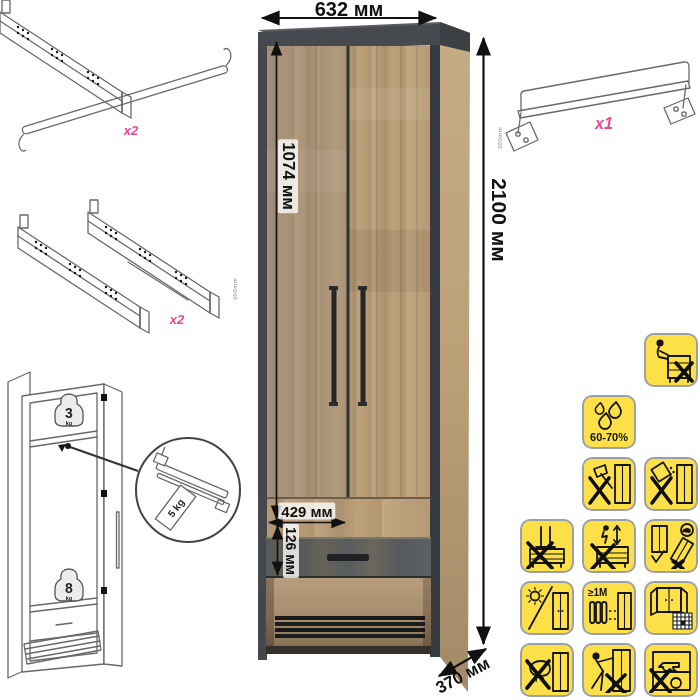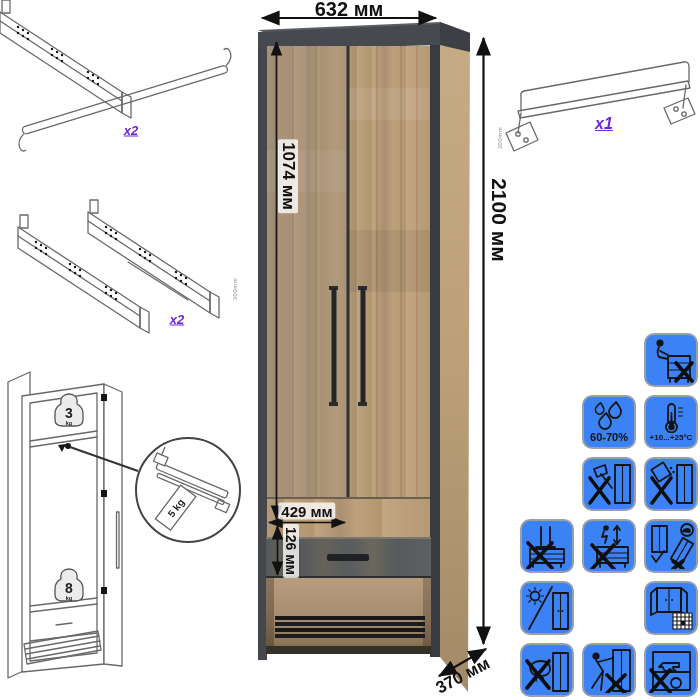--- a/index.html
+++ b/index.html
@@ -12,24 +12,24 @@
   .dl{stroke:#121212;stroke-width:1.7;}
   .dl2{stroke:#121212;stroke-width:2.2;}
   
   .ln{fill:none;stroke:#141414;stroke-width:1.8;stroke-linejoin:round;stroke-linecap:round;}
   .lt{fill:none;stroke:#141414;stroke-width:1.1;stroke-linejoin:round;}
   .xx{fill:none;stroke:#0e0e0e;stroke-width:3.6;stroke-linecap:round;}
   .fl{fill:#141414;stroke:none;}
   
   .dim{position:absolute;font-weight:bold;color:#111;white-space:nowrap;z-index:5;}
   .bgw{background:rgba(255,255,255,.78);padding:0 3px;border-radius:2px;}
-  .qty{position:absolute;font-weight:bold;font-style:italic;color:#6d28d9;z-index:5;text-decoration:underline;}
+  .qty{position:absolute;font-weight:bold;font-style:italic;color:#ec4899;z-index:5;}
   .tiny{position:absolute;color:#8a8a8a;font-size:6px;z-index:5;letter-spacing:.5px;}
   
-  .tile{position:absolute;width:54px;height:54px;box-sizing:border-box;background:#3b82f6;
+  .tile{position:absolute;width:54px;height:54px;box-sizing:border-box;background:#fde047;
         border:2.4px solid #9aa0a5;border-radius:10px;display:flex;flex-direction:column;
         align-items:center;justify-content:center;overflow:hidden;}
   .tile .cap{font-weight:bold;color:#111;line-height:1;margin-top:1px;}
 </style>
 </head>
 <body>
 
 <div class="canvas">
 
   <svg width="700" height="700" viewBox="0 0 700 700" style="position:absolute;left:0;top:0;z-index:1">
@@ -282,32 +282,20 @@
   </div>
 
   <div class="tile" style="left:582px;top:395px">
     <svg width="46" height="30" viewBox="0 0 46 30">
       <path class="ln" d="M15,2 C17,5 19,7.5 19,10 A5,5.5 0 1 1 9,10 C9,7.5 12,5 15,2 Z" transform="scale(.85) translate(2,0)"></path>
       <path class="ln" d="M30,1 C32.5,4.5 35,7.5 35,10.5 A6,6.5 0 1 1 23,10.5 C23,7.5 27,4.5 30,1 Z"></path>
       <path class="ln" d="M20,12 C22.5,15.5 25,18.5 25,21.5 A6,6.5 0 1 1 13,21.5 C13,18.5 17,15.5 20,12 Z"></path>
     </svg>
     <div class="cap" style="font-size:11px">60-70%</div>
   </div>
-  <div class="tile" style="left:644px;top:395px">
-    <svg width="46" height="30" viewBox="0 0 46 30">
-      <rect class="ln" x="20" y="1" width="7" height="20" rx="3.5"></rect>
-      <circle class="ln" cx="23.5" cy="24" r="5.5"></circle>
-      <circle class="fl" cx="23.5" cy="24" r="3.2"></circle>
-      <line class="ln" x1="23.5" y1="10" x2="23.5" y2="22" stroke-width="2.6"></line>
-      <line class="lt" x1="30" y1="5" x2="35" y2="5"></line>
-        <line class="lt" x1="30" y1="9" x2="35" y2="9"></line>
-        <line class="lt" x1="30" y1="13" x2="35" y2="13"></line>
-    </svg>
-    <div class="cap" style="font-size:8px">+10...+25°C</div>
-  </div>
 
   <div class="tile" style="left:582px;top:457px">
     <svg width="46" height="46" viewBox="0 0 46 46">
       <rect class="ln" x="29" y="4" width="15" height="38"></rect>
       <line class="lt" x1="36.5" y1="4" x2="36.5" y2="42"></line>
       <polygon class="ln" points="8,8 19,4 21,12 11,16"></polygon>
       <line class="ln" x1="15" y1="13" x2="26" y2="27" stroke-width="2.4"></line>
       <line class="xx" x1="4" y1="17" x2="23" y2="42"></line>
         <line class="xx" x1="23" y1="17" x2="4" y2="42"></line>
     </svg>
@@ -382,20 +370,34 @@
         <line x1="4.5" y1="4.5" x2="6.8" y2="6.8"></line>
           <line x1="15.2" y1="15.2" x2="17.5" y2="17.5"></line>
         <line x1="17.5" y1="4.5" x2="15.2" y2="6.8"></line>
           <line x1="6.8" y1="15.2" x2="4.5" y2="17.5"></line>
       </g>
       <line class="ln" x1="28" y1="2" x2="5" y2="44" stroke-width="2"></line>
       <rect class="ln" x="29" y="8" width="15" height="36"></rect>
       <line class="lt" x1="36.5" y1="8" x2="36.5" y2="44"></line>
       <circle class="fl" cx="34.5" cy="26" r="1"></circle>
         <circle class="fl" cx="38.5" cy="26" r="1"></circle>
+    </svg>
+  </div>
+  <div class="tile" style="left:582px;top:581px">
+    <svg width="46" height="46" viewBox="0 0 46 46">
+      <text x="2" y="11" font-size="10" font-weight="bold" fill="#111">≥1M</text>
+      <rect class="ln" x="4" y="17" width="4.5" height="21" rx="2.2"></rect>
+      <rect class="ln" x="10" y="17" width="4.5" height="21" rx="2.2"></rect>
+      <rect class="ln" x="16" y="17" width="4.5" height="21" rx="2.2"></rect>
+      <g stroke="#141414" stroke-width="1.6" stroke-dasharray="2.5,2.5" fill="none">
+        <line x1="23" y1="26" x2="30" y2="26"></line>
+          <line x1="23" y1="34" x2="30" y2="34"></line>
+      </g>
+      <rect class="ln" x="32" y="8" width="13" height="36"></rect>
+      <line class="lt" x1="38.5" y1="8" x2="38.5" y2="44"></line>
     </svg>
   </div>
   <div class="tile" style="left:644px;top:581px">
     <svg width="46" height="46" viewBox="0 0 46 46">
       <rect class="ln" x="9" y="3" width="24" height="24"></rect>
       <line class="lt" x1="21" y1="3" x2="21" y2="27"></line>
       <polygon class="ln" points="9,3 3,8 3,30 9,27"></polygon>
       <polygon class="ln" points="33,3 39,8 39,30 33,27"></polygon>
       <circle class="fl" cx="18" cy="15" r="1"></circle>
         <circle class="fl" cx="24" cy="15" r="1"></circle>

